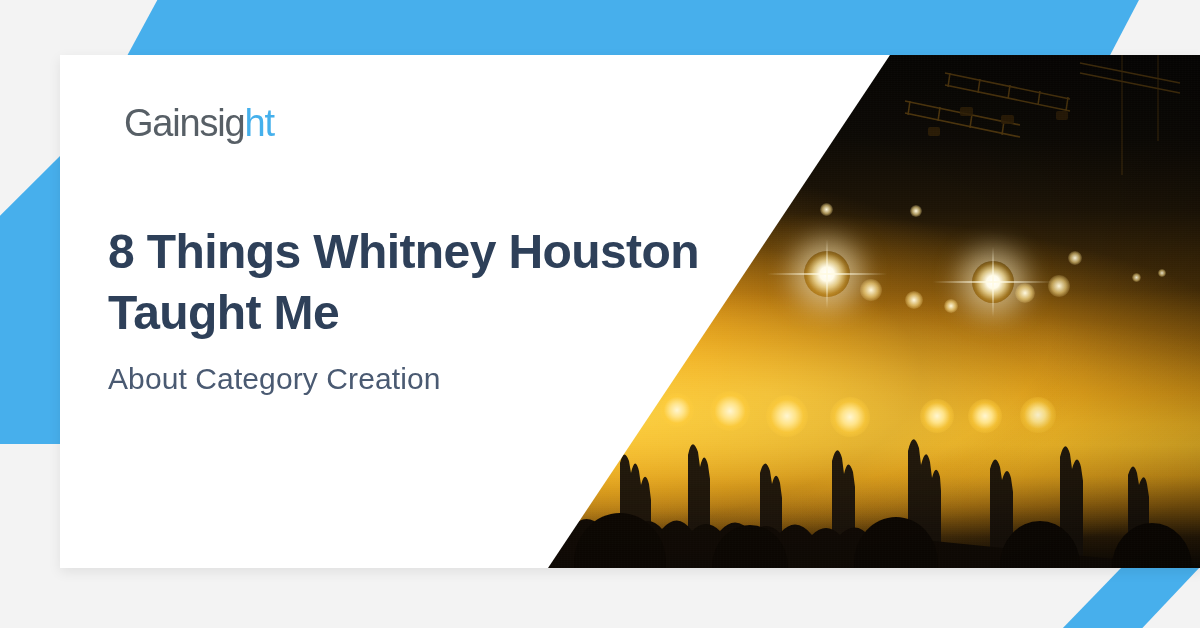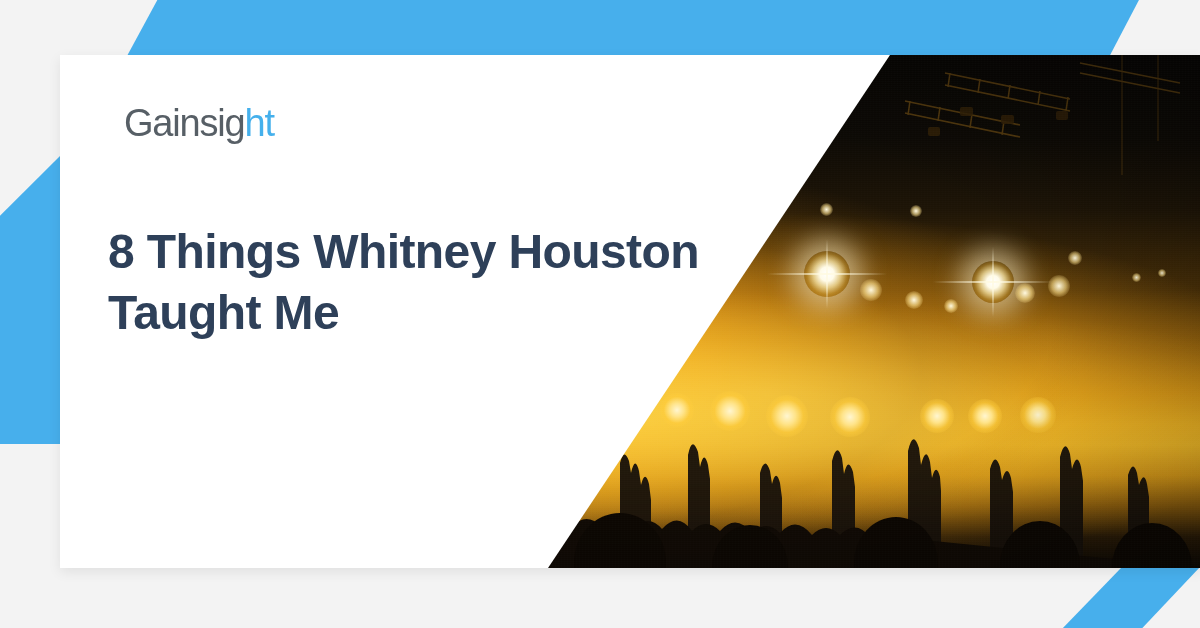--- a/index.html
+++ b/index.html
@@ -271,15 +271,16 @@
       <div class="ph-layer" id="ph-vig"></div>
       <div class="ph-layer" id="ph-grain"></div>
     </div>
 
     <div id="logo">
       <span class="dark">Gainsig</span><span class="lite">ht</span>
     </div>
 
     <h1 id="headline">8 Things Whitney Houston Taught Me</h1>
 
+    <h2 id="subhead">About Category Creation</h2>
 
   </div>
 </div>
 
 </body></html>

